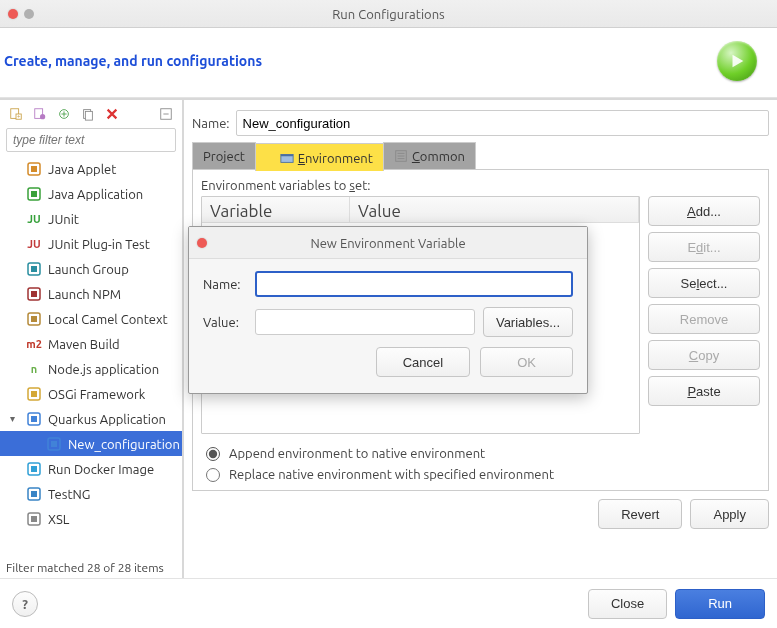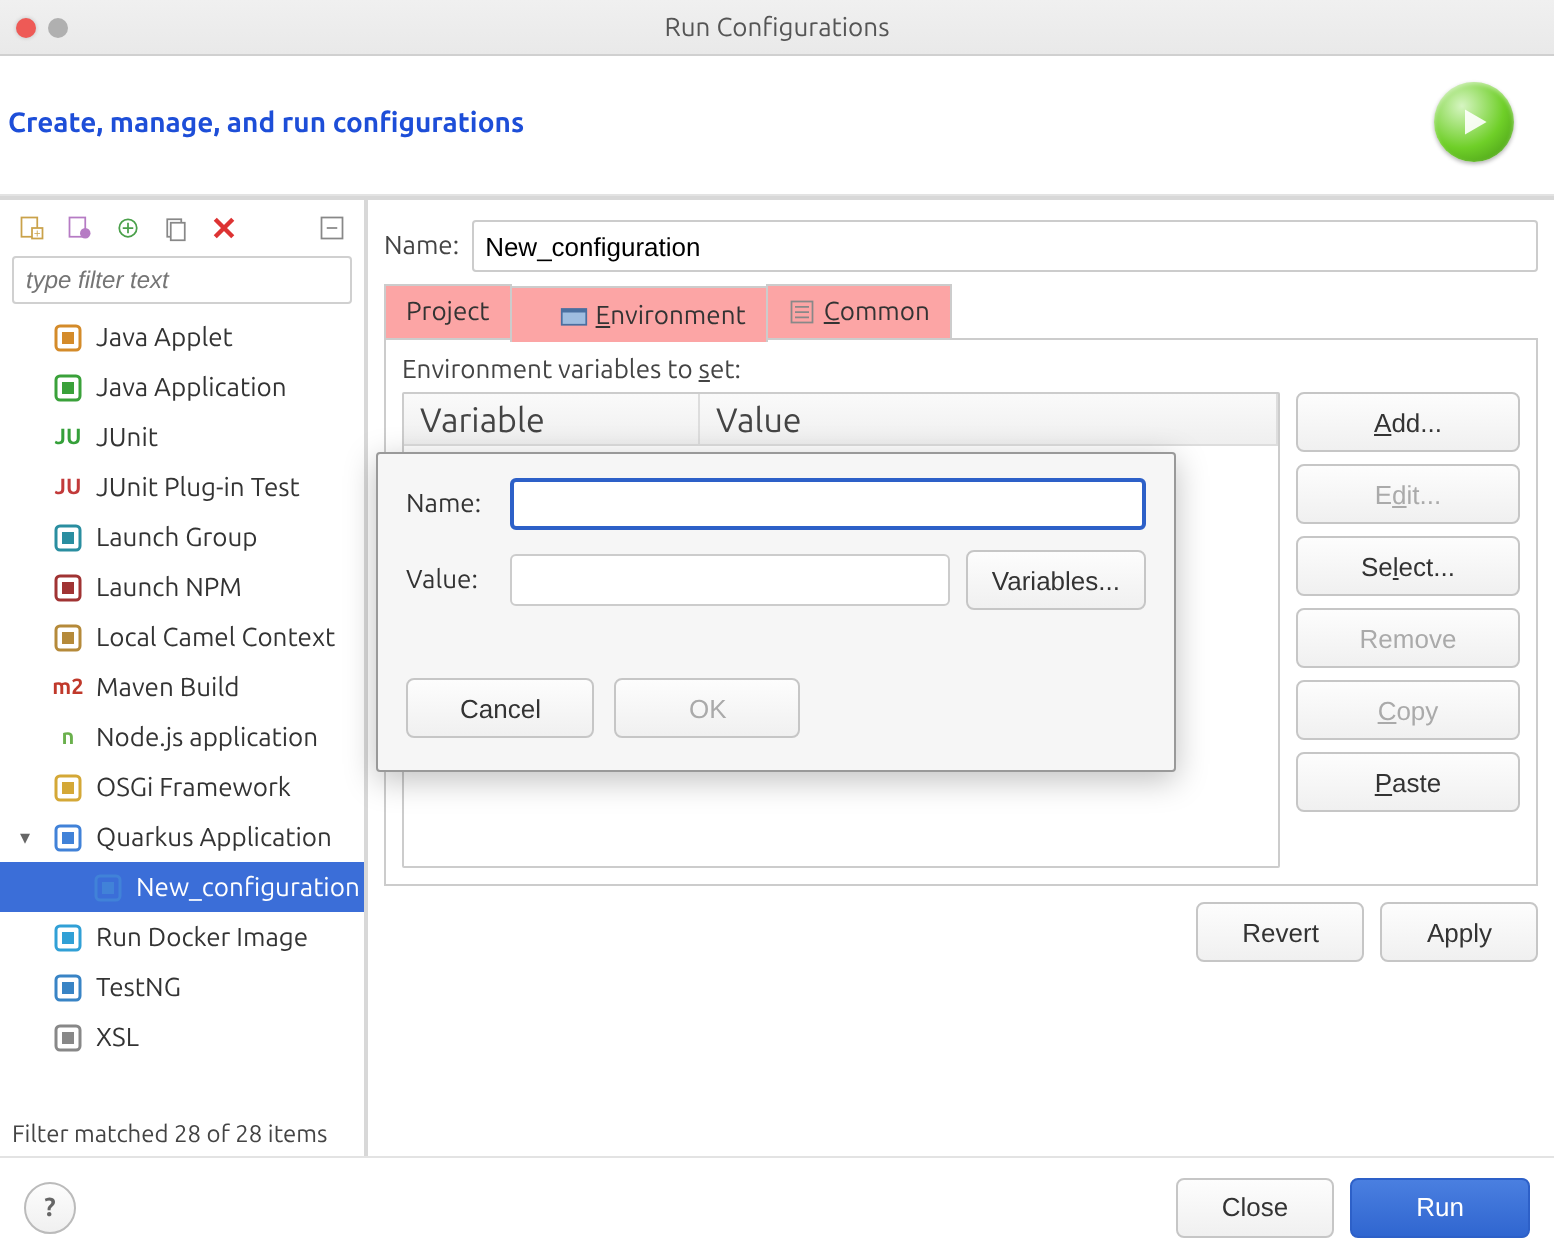--- a/index.html
+++ b/index.html
@@ -117,27 +117,27 @@
   .tabs {
     display:flex;
     border-bottom:1px solid #ccc;
     height:28px;
   }
   .tab {
     display:flex; align-items:center; gap:4px;
     padding:0 10px;
     border:1px solid #ccc;
     border-bottom:none;
-    background:#fca5a5;
+    background:#a3a3a3;
     margin-right:-1px;
     font-size:13px;
     color:#333;
     height:27px;
   }
-  .tab.active { background:#fca5a5; position:relative; top:1px; height:28px;padding-left:24px; }
+  .tab.active { background:#fde047; position:relative; top:1px; height:28px;padding-left:24px; }
   .env-body {
     border:1px solid #ccc;
     border-top:none;
     padding:8px;
     display:flex; flex-direction:column;
   }
   .env-label { color:#444; margin-bottom:4px; }
   .env-row { display:flex; gap:8px; }
   .env-table {
     flex:1;
@@ -234,22 +234,22 @@
   .dialog-body { padding:12px 14px 16px; }
   .form-row { display:flex; align-items:center; gap:8px; margin-bottom:10px; }
   .form-row label { width:44px; color:#333; }
   .form-row input[type=text] {
     flex:1; height:26px;
     border:1px solid #ccc; border-radius:3px;
     padding:2px 6px; font-size:13px;
   }
   .form-row input.focused { border:2px solid #2d60c8; outline:none; height:26px; }
   .dialog-buttons {
-    display:flex; gap:10px; 
-    margin-top:34px;
+    display:flex; gap:10px; justify-content:flex-end;
+    margin-top:10px;
   }
   .btn-disabled { color:#aaa !important; }
   .u { text-decoration: underline; }
 </style>
 </head>
 <body>
 
 <div class="titlebar">
   <div class="window-controls">
     <div class="wc-dot wc-close"></div>
@@ -466,36 +466,50 @@
         </div>
         <div class="env-buttons">
           <button><span class="u">A</span>dd...</button>
           <button disabled="">E<span class="u">d</span>it...</button>
           <button>Se<span class="u">l</span>ect...</button>
           <button disabled="">Remove</button>
           <button disabled=""><span class="u">C</span>opy</button>
           <button><span class="u">P</span>aste</button>
         </div>
       </div>
+      <div class="radio-group">
+        <label class="radio-row">
+          <input type="radio" name="envmode" checked="" style="">
+          <span>Append environment to native environment</span>
+        </label>
+        <label class="radio-row">
+          <input type="radio" name="envmode" style="">
+          <span>Replace native environment with specified environment</span>
+        </label>
+      </div>
     </div>
     <div class="revert-apply">
       <button class="btn-std">Revert</button>
       <button class="btn-std">Apply</button>
     </div>
   </div>
 </div>
 
 <div class="bottom-bar">
   <div class="help-btn">?</div>
   <div class="spacer"></div>
   <button class="btn-std">Close</button>
   <button class="btn-primary">Run</button>
 </div>
 
 <div class="dialog-backdrop">
+  <div class="dialog-titlebar">
+    <div class="wc-close"></div>
+    <div class="dialog-title">New Environment Variable</div>
+  </div>
   <div class="dialog-body">
     <div class="form-row">
       <label>Name:</label>
       <input type="text" class="focused" autofocus="" value="" style="">
     </div>
     <div class="form-row">
       <label>Value:</label>
       <input type="text" value="" style="">
       <button class="btn-std" style="padding:0 12px">Variables...</button>
     </div>

